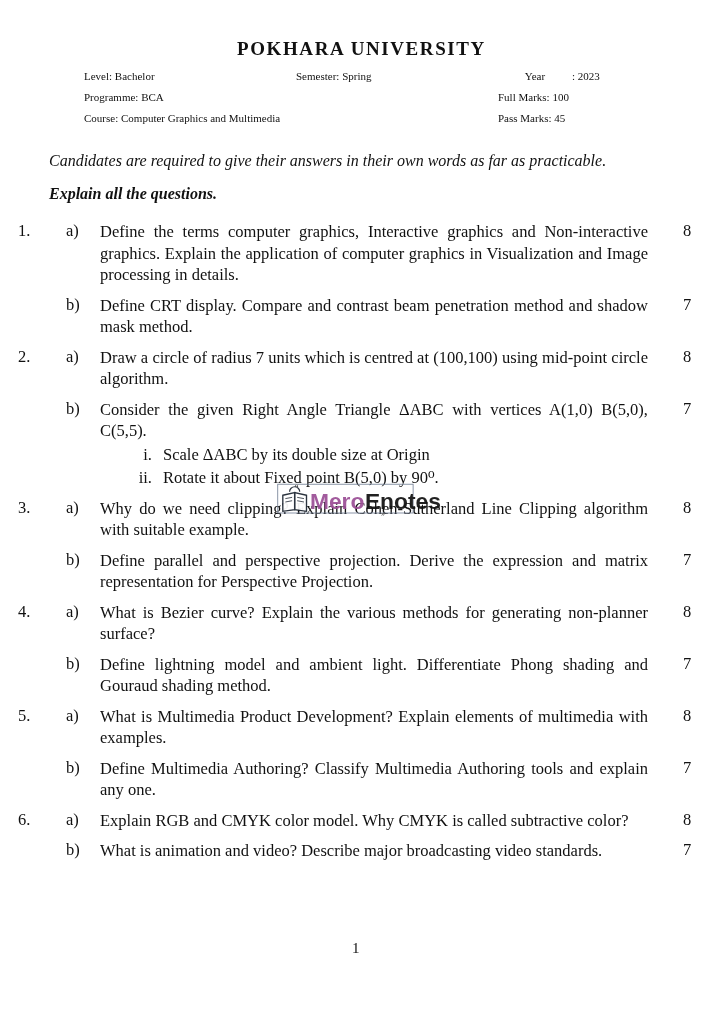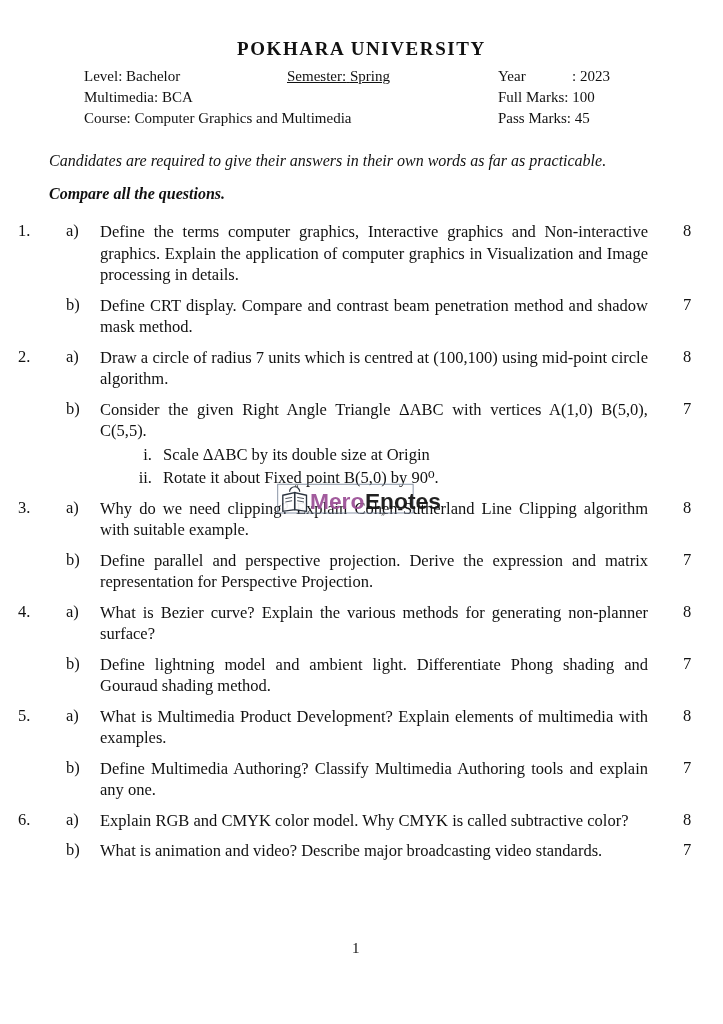--- a/index.html
+++ b/index.html
@@ -27,30 +27,31 @@
     font-size: 19px;
     letter-spacing: 1.6px;
     margin: 0;
     padding: 38px 0 0 0;
     font-family: "Liberation Serif", "DejaVu Serif", serif;
   }
   .meta {
     position: relative;
     margin: 6px 0 0 0;
     padding: 0 24px 0 84px;
-    font-size: 15px;
+    font-size: 11px;
     line-height: 21px;
+    text-align: center;
   }
   .meta-row {
     position: relative;
     height: 21px;
     white-space: nowrap;
   }
   .meta-left   { position: absolute; left: 0;   top: 0; }
-  .meta-mid    { position: absolute; left: 203px; top: 0; text-decoration: underline; }
+  .meta-mid    { position: absolute; left: 212px; top: 0; }
   .meta-right  { position: absolute; left: 414px; top: 0; }
   .gap-label {
     display: inline-block;
     width: 74px;
   }
 
   
   .instructions {
     margin: 20px 0 0 0;
     padding: 0 62px 0 49px;
@@ -174,39 +175,39 @@
         <span>Semester:</span>
         <span>Spring</span>
       </span>
       <span class="meta-right">
         <span class="gap-label">Year</span><span>: 2023</span>
       </span>
     </div>
 
     <div class="meta-row">
       <span class="meta-left">
-        <span>Multimedia:</span>
+        <span>Programme:</span>
         <span>BCA</span>
       </span>
       <span class="meta-right">Full Marks: 100</span>
     </div>
 
     <div class="meta-row">
       <span class="meta-left">
         <span>Course:</span>
         <span>Computer Graphics and Multimedia</span>
       </span>
       <span class="meta-right">Pass Marks: 45</span>
     </div>
 
   </div>
 
   <div class="instructions">
     <p>Candidates are required to give their answers in their own words as far as practicable.</p>
-    <p class="attempt">Compare all the questions.</p>
+    <p class="attempt">Explain all the questions.</p>
   </div>
 
   <div class="questions" id="questions">
       <div class="qgroup">
         <div class="qrow">
           <div class="qnum">1.</div>
           <div class="qletter">a)</div>
           <div class="qtext">Define the terms computer graphics, Interactive graphics and Non-interactive graphics. Explain the application of computer graphics in Visualization and Image processing in details.</div>
           <div class="qmarks">8</div>
         </div>

